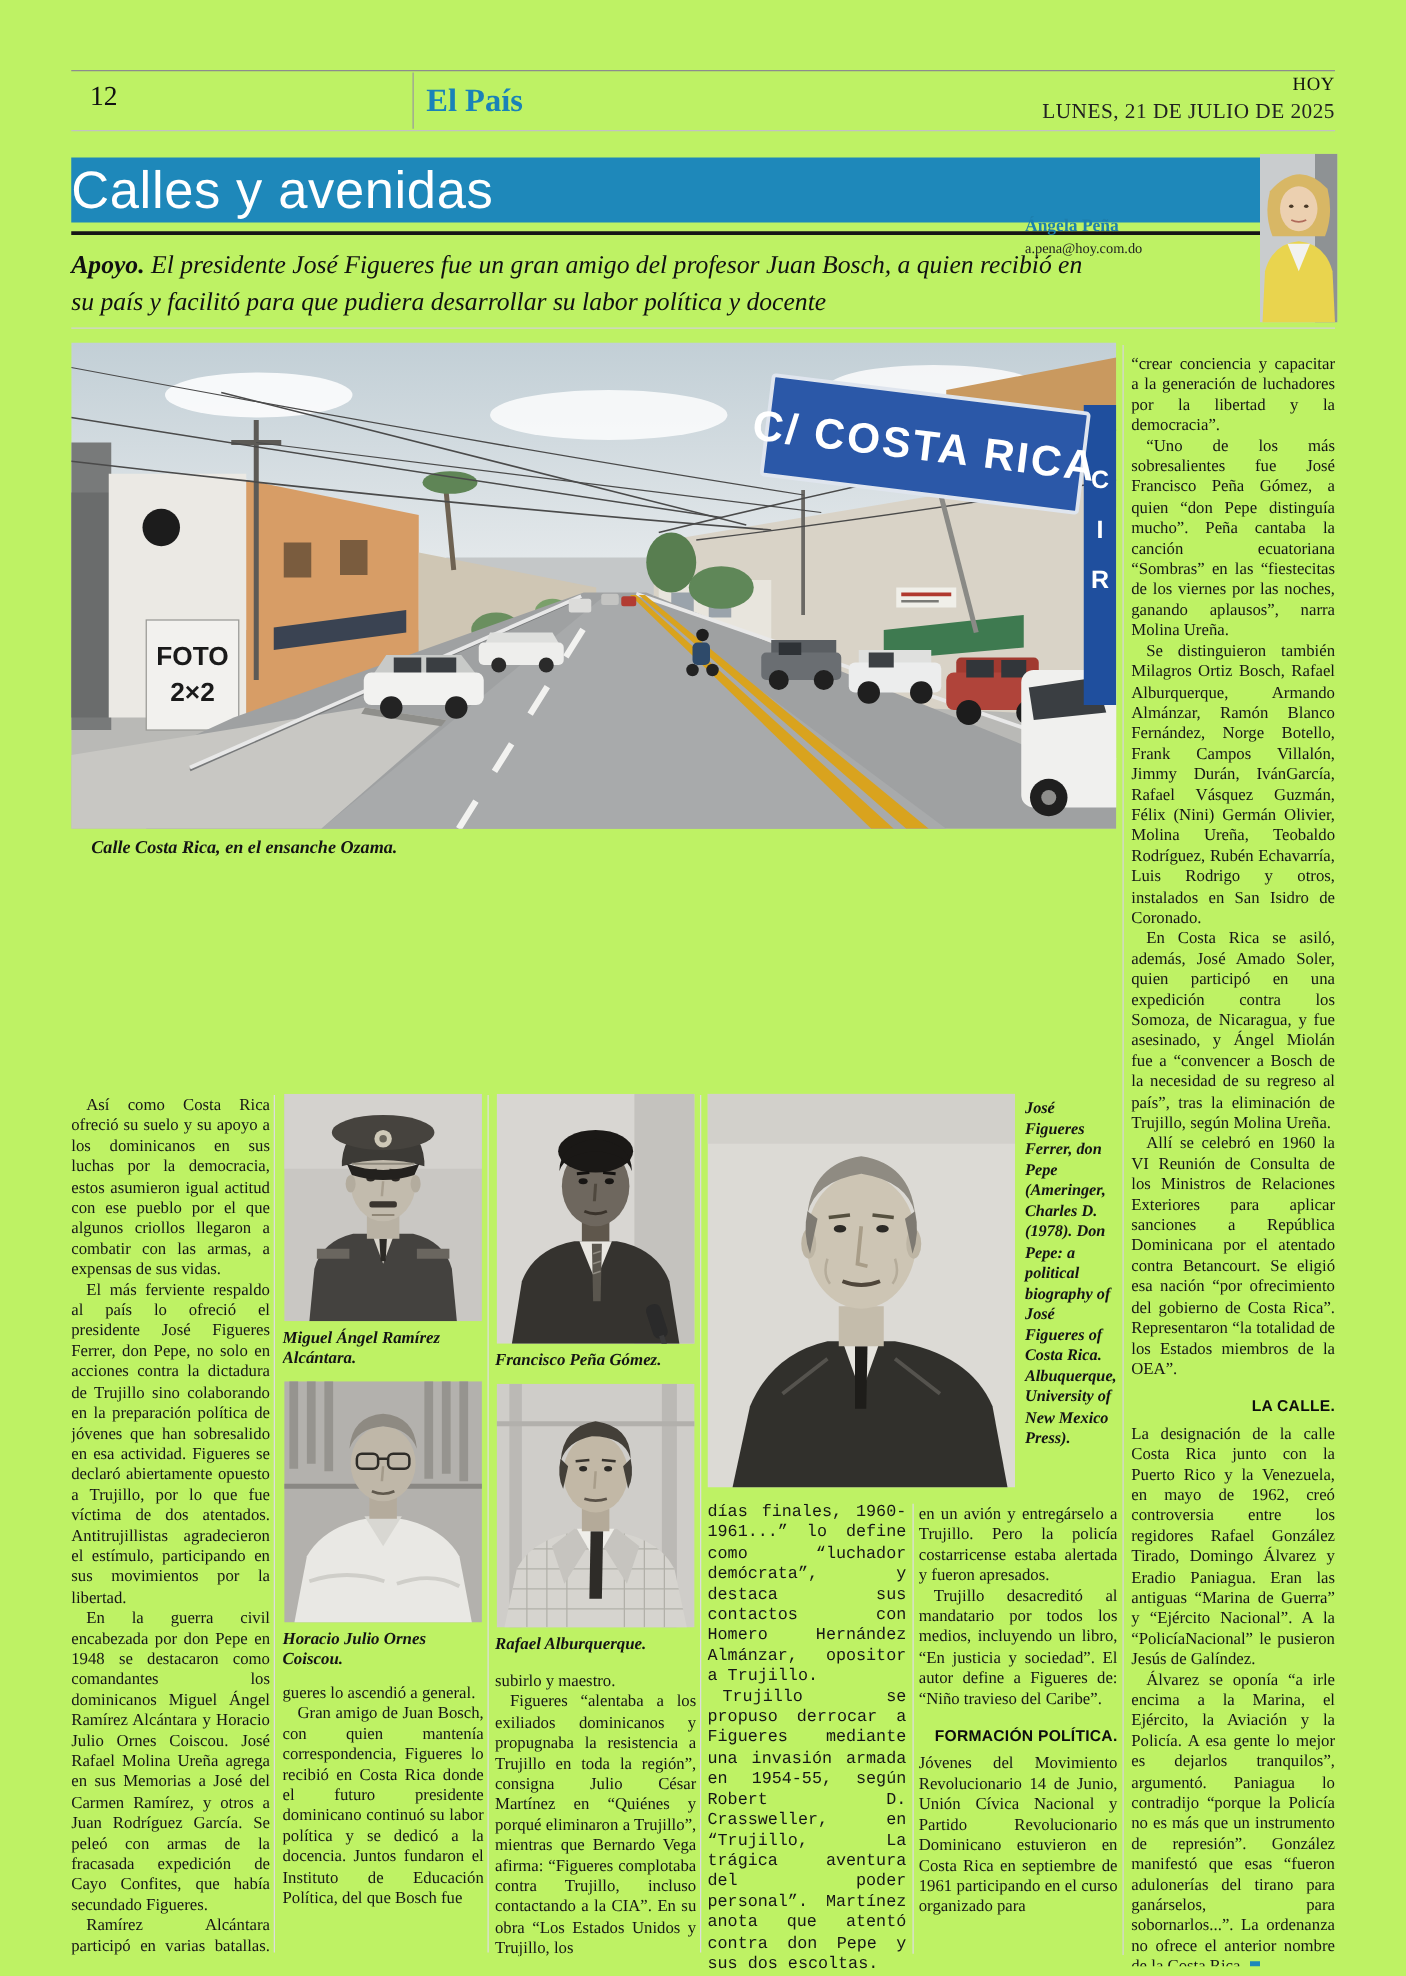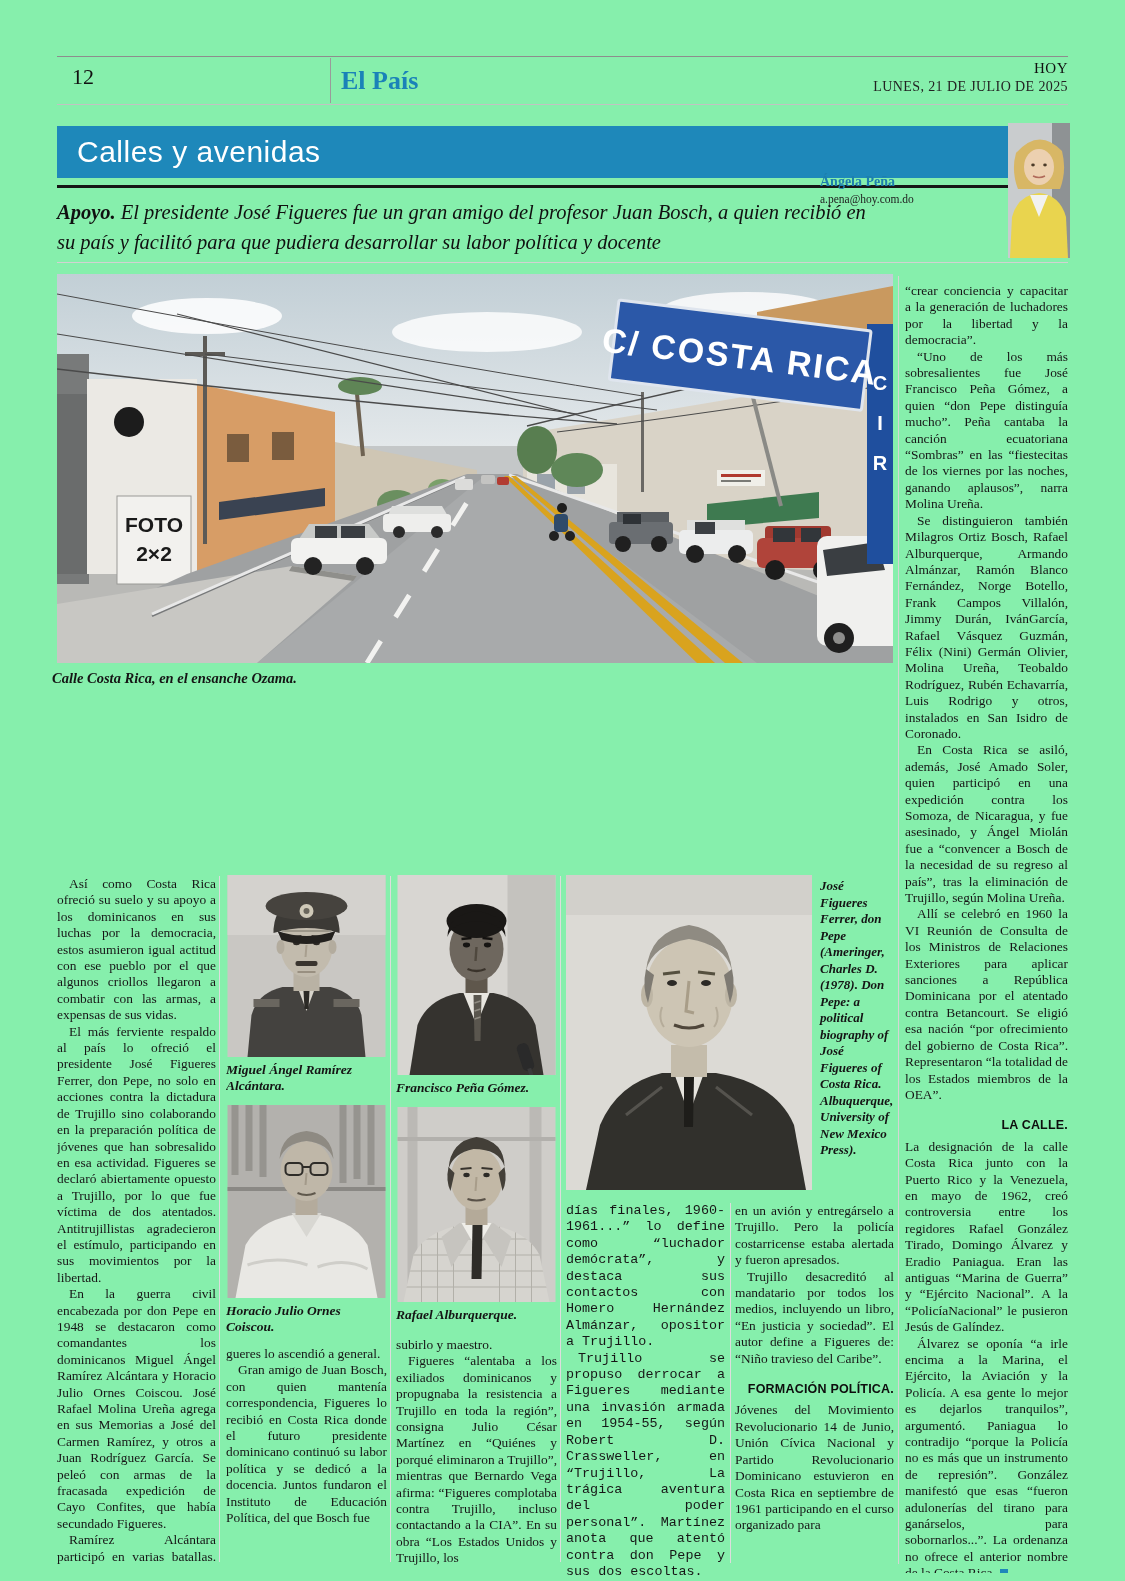--- a/index.html
+++ b/index.html
@@ -1,45 +1,45 @@
 <!DOCTYPE html>
 <html lang="es"><head>
 <meta charset="utf-8">
 <style>
   * { margin:0; padding:0; box-sizing:border-box; }
   html,body { background:#e8e8e8; }
   .page {
     position:relative; width:1125px; height:1581px; margin:0 auto;
-    background:#86efac; overflow:hidden;
+    background:#bef264; overflow:hidden;
     font-family:"Liberation Serif","DejaVu Serif",serif; color:#1a1a1a;
   }
   
   .top-rule { position:absolute; left:57px; top:56px; width:1011px; height:1px; background:#8d8d8d; }
   .page-num { position:absolute; left:72px; top:64px; font-size:22px; color:#111; }
   .hdr-vrule { position:absolute; left:330px; top:58px; width:1px; height:45px; background:#9a9a9a; }
   .elpais { position:absolute; left:341px; top:66px; font-size:26px; font-weight:bold; color:#1a82b8; }
   .brand-block { position:absolute; right:57px; top:60px; text-align:right; }
   .brand { font-size:15px; font-weight:normal; letter-spacing:0.5px; color:#111; }
-  .edition-date { font-size:14px; letter-spacing:0.4px; color:#222; margin-top:2px; }
+  .edition-date { font-size:17px; letter-spacing:0.4px; color:#222; margin-top:2px; }
   .hdr-rule2 { position:absolute; left:57px; top:104px; width:1011px; height:1px; background:#c2c2c2; }
   
   .banner { position:absolute; left:57px; top:126px; width:1011px; height:52px; background:#1e88ba; display:flex; align-items:center; }
-  .banner span { color:#fff; font-family:"Liberation Sans",sans-serif; font-weight:400; font-size:30px; padding-left:20px; letter-spacing:0.5px; }
+  .banner span { color:#fff; font-family:"Liberation Sans",sans-serif; font-weight:400; font-size:42px; letter-spacing:0.5px; }
   .banner-rule { position:absolute; left:57px; top:185px; width:1011px; height:3px; background:#161616; }
   
   .kicker { position:absolute; left:57px; top:197px; width:830px; font-style:italic; font-size:20.5px; line-height:30px; color:#101010; }
   .kicker .lead { font-weight:bold; }
   .byline { position:absolute; left:820px; top:174px; width:182px; text-align:left; font-family:Liberation Serif, serif; }
   .byline .name { font-size:14px; font-weight:bold; color:#1d7fae; }
   .byline .email { font-size:11.5px; color:#222; margin-top:3px; }
   .author-photo { position:absolute; left:1008px; top:123px; width:62px; height:135px; z-index:5; }
   .soft-rule { position:absolute; left:57px; top:262px; width:1011px; height:1px; background:#d2d2d2; }
   
   .main-photo { position:absolute; left:57px; top:274px; width:836px; height:389px; }
-  .caption-main { position:absolute; left:52px; top:670px; width:720px; font-size:14.5px; font-weight:bold; font-style:italic; color:#141414; }
+  .caption-main { position:absolute; left:73px; top:670px; width:720px; font-size:14.5px; font-weight:bold; font-style:italic; color:#141414; }
   
   .headline { position:absolute; left:55px; top:692px; width:860px;
     font-family:"Liberation Sans",sans-serif; font-weight:bold; font-size:57px; line-height:76px;
     letter-spacing:-2px; color:#0b0b0b; -webkit-text-stroke:1.2px #0b0b0b; }
   
   .col { position:absolute; font-size:13.4px; line-height:16.4px; text-align:justify; color:#161616; overflow:hidden; }
   .col p { text-indent:12px; }
   .col p.noindent { text-indent:0; }
   .col p + p { margin-top:0; }
   .col1 { left:57px;  top:876px;  width:159px; height:688px; }

